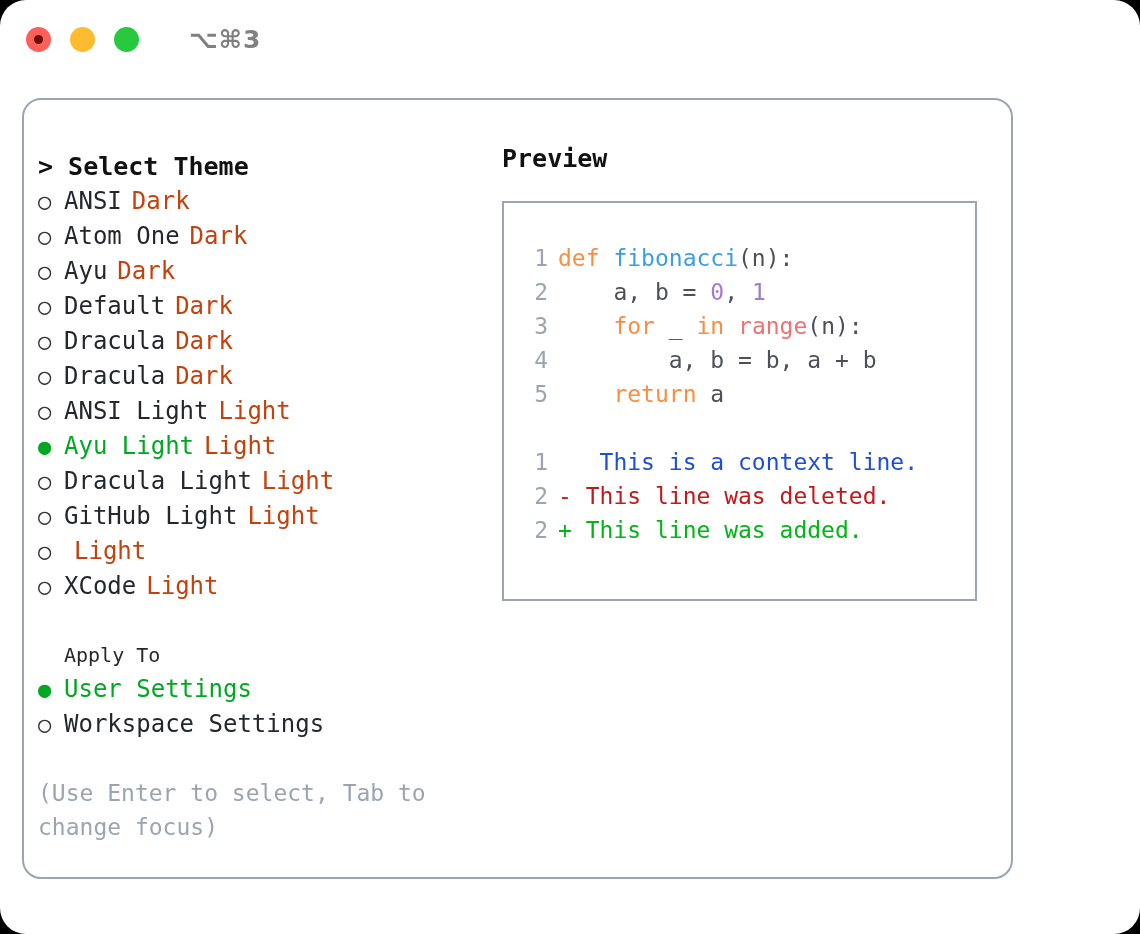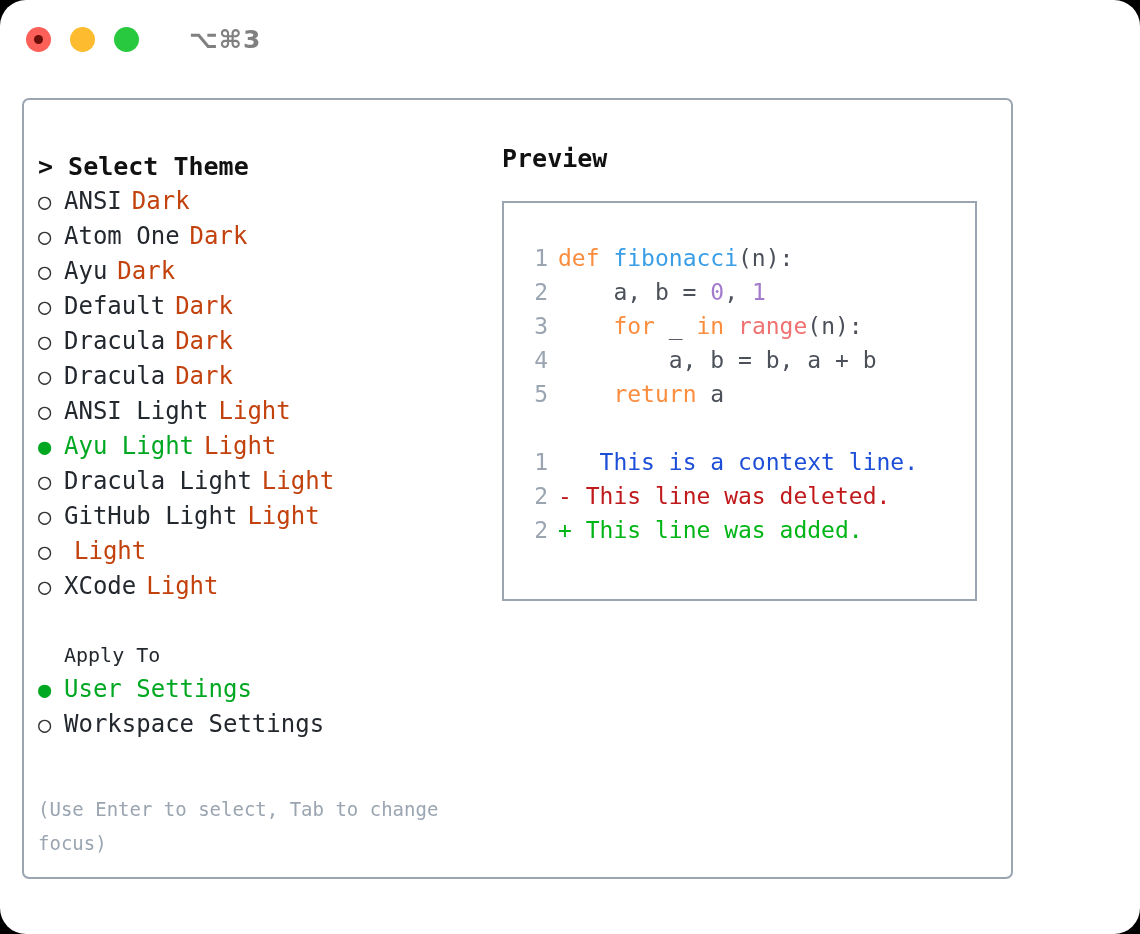--- a/index.html
+++ b/index.html
@@ -68,21 +68,21 @@
   }
 
   
   .card {
     position: absolute;
     left: 22px;
     top: 98px;
     width: 991px;
     height: 781px;
     border: 2px solid #9aa5b1;
-    border-radius: 7px;
+    border-radius: 19px;
     background: #ffffff;
     box-sizing: border-box;
   }
 
   .pane-left {
     position: absolute;
     left: 14px;
     top: 50px;
     width: 450px;
   }
@@ -127,22 +127,22 @@
   .apply-block { margin-top: 34px; }
   .apply-title {
     font-size: 20px;
     color: #23272e;
     line-height: 34px;
     padding-left: 26px;
     white-space: pre;
   }
 
   .hint {
-    margin-top: 50px;
-    font-size: 19px;
+    margin-top: 34px;
+    font-size: 23px;
     line-height: 34px;
     color: #9aa5b1;
     width: 420px;
   }
 
   
   .preview-title {
     font-size: 25px;
     font-weight: bold;
     color: #111111;

